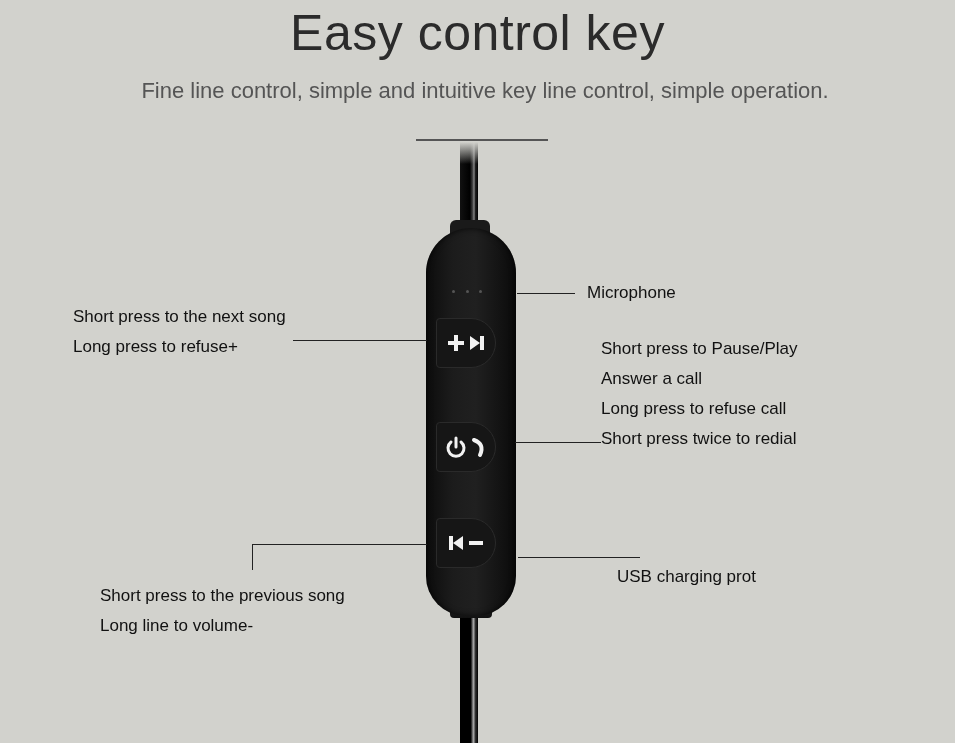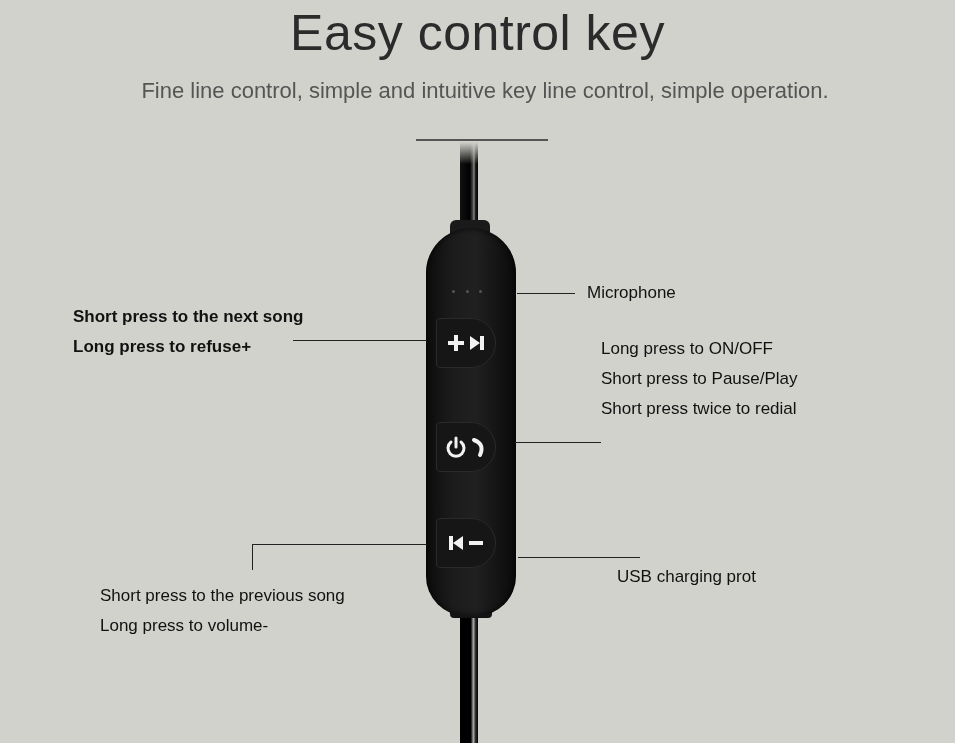--- a/index.html
+++ b/index.html
@@ -120,29 +120,30 @@
 
 <div class="line" style="left:517px;top:293px;width:58px;height:1px;"></div>
 <div class="line" style="left:293px;top:340px;width:134px;height:1px;"></div>
 <div class="line" style="left:515px;top:442px;width:86px;height:1px;"></div>
 <div class="line" style="left:252px;top:544px;width:175px;height:1px;"></div>
 <div class="line" style="left:252px;top:544px;width:1px;height:26px;"></div>
 <div class="line" style="left:518px;top:557px;width:122px;height:1px;"></div>
 
 <div class="label" style="left:587px;top:278px;">Microphone</div>
 
-<div class="label" style="left:73px;top:302px;font-weight:bold;">
+<div class="label" style="left:73px;top:302px;">
   <div>Short press to the next song</div>
   <div>Long press to refuse+</div>
 </div>
 
 <div class="label" style="left:601px;top:334px;">
-  <div>Long press to ON/OFF</div>
   <div>Short press to Pause/Play</div>
+  <div>Answer a call</div>
+  <div>Long press to refuse call</div>
   <div>Short press twice to redial</div>
 </div>
 
 <div class="label right" style="left:100px;top:581px;width:277px;">
   <div>Short press to the previous song</div>
-  <div>Long press to volume-</div>
+  <div>Long line to volume-</div>
 </div>
 
 <div class="label" style="left:617px;top:562px;">USB charging prot</div>
 
 </body></html>

